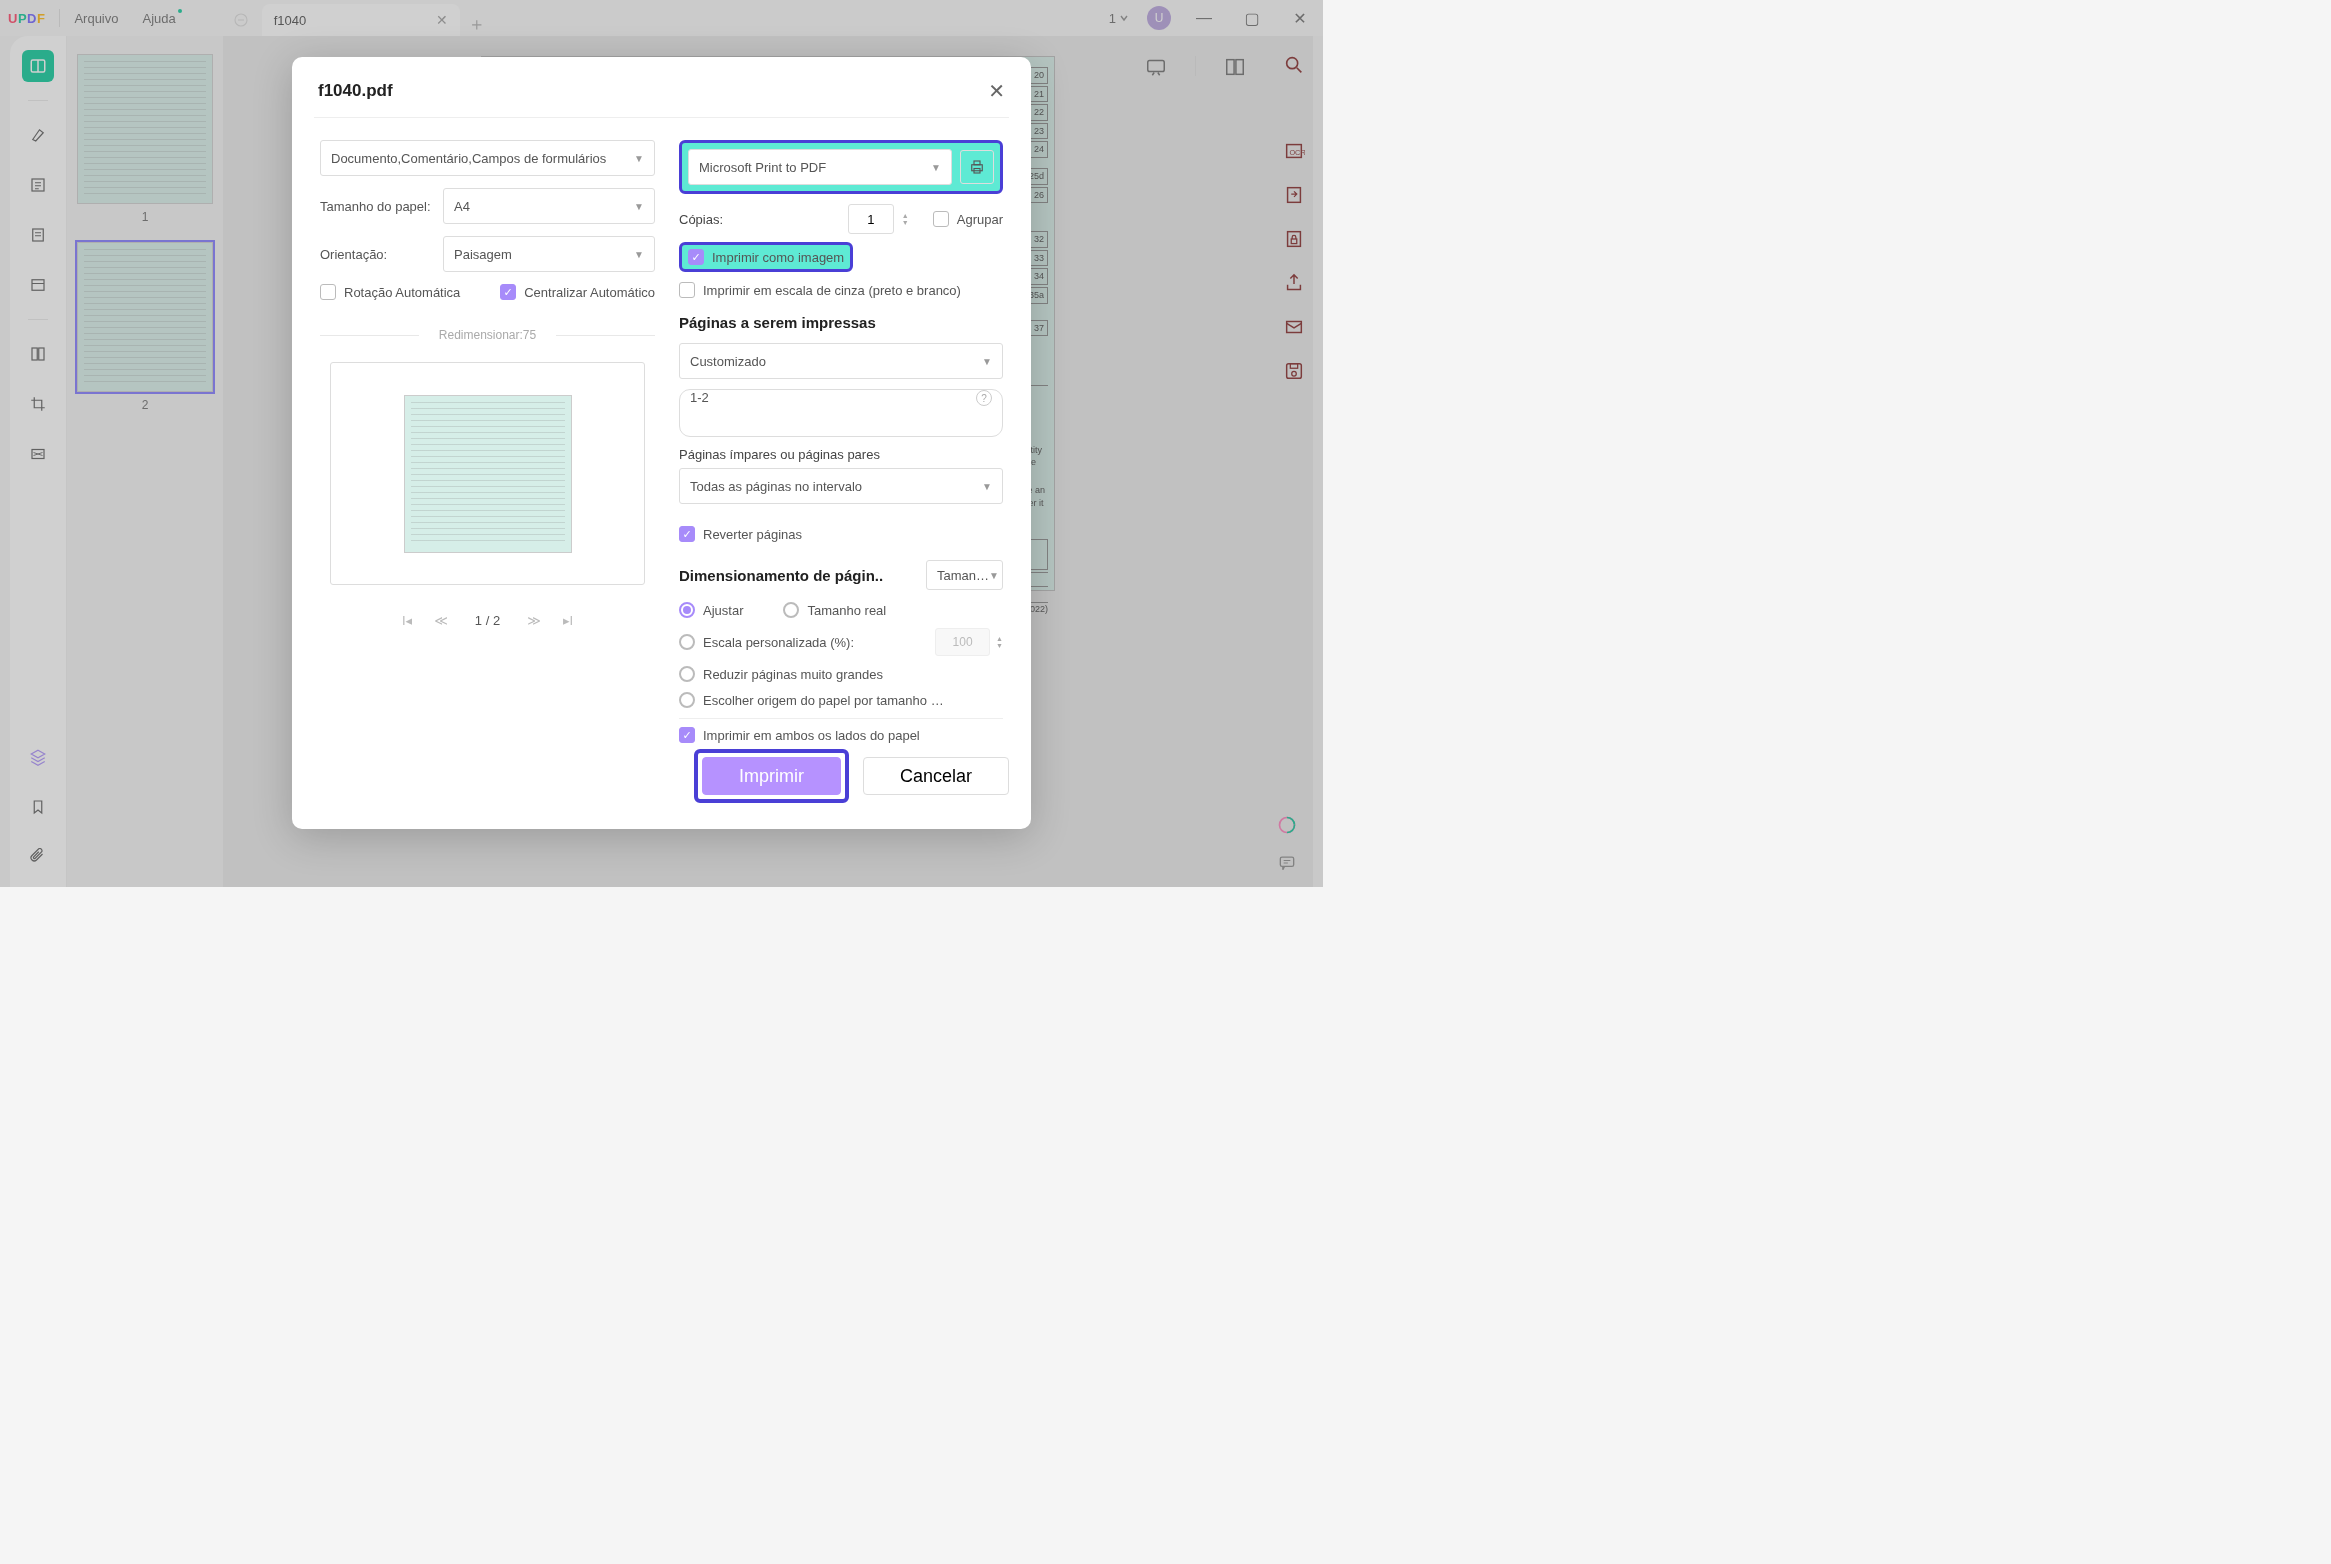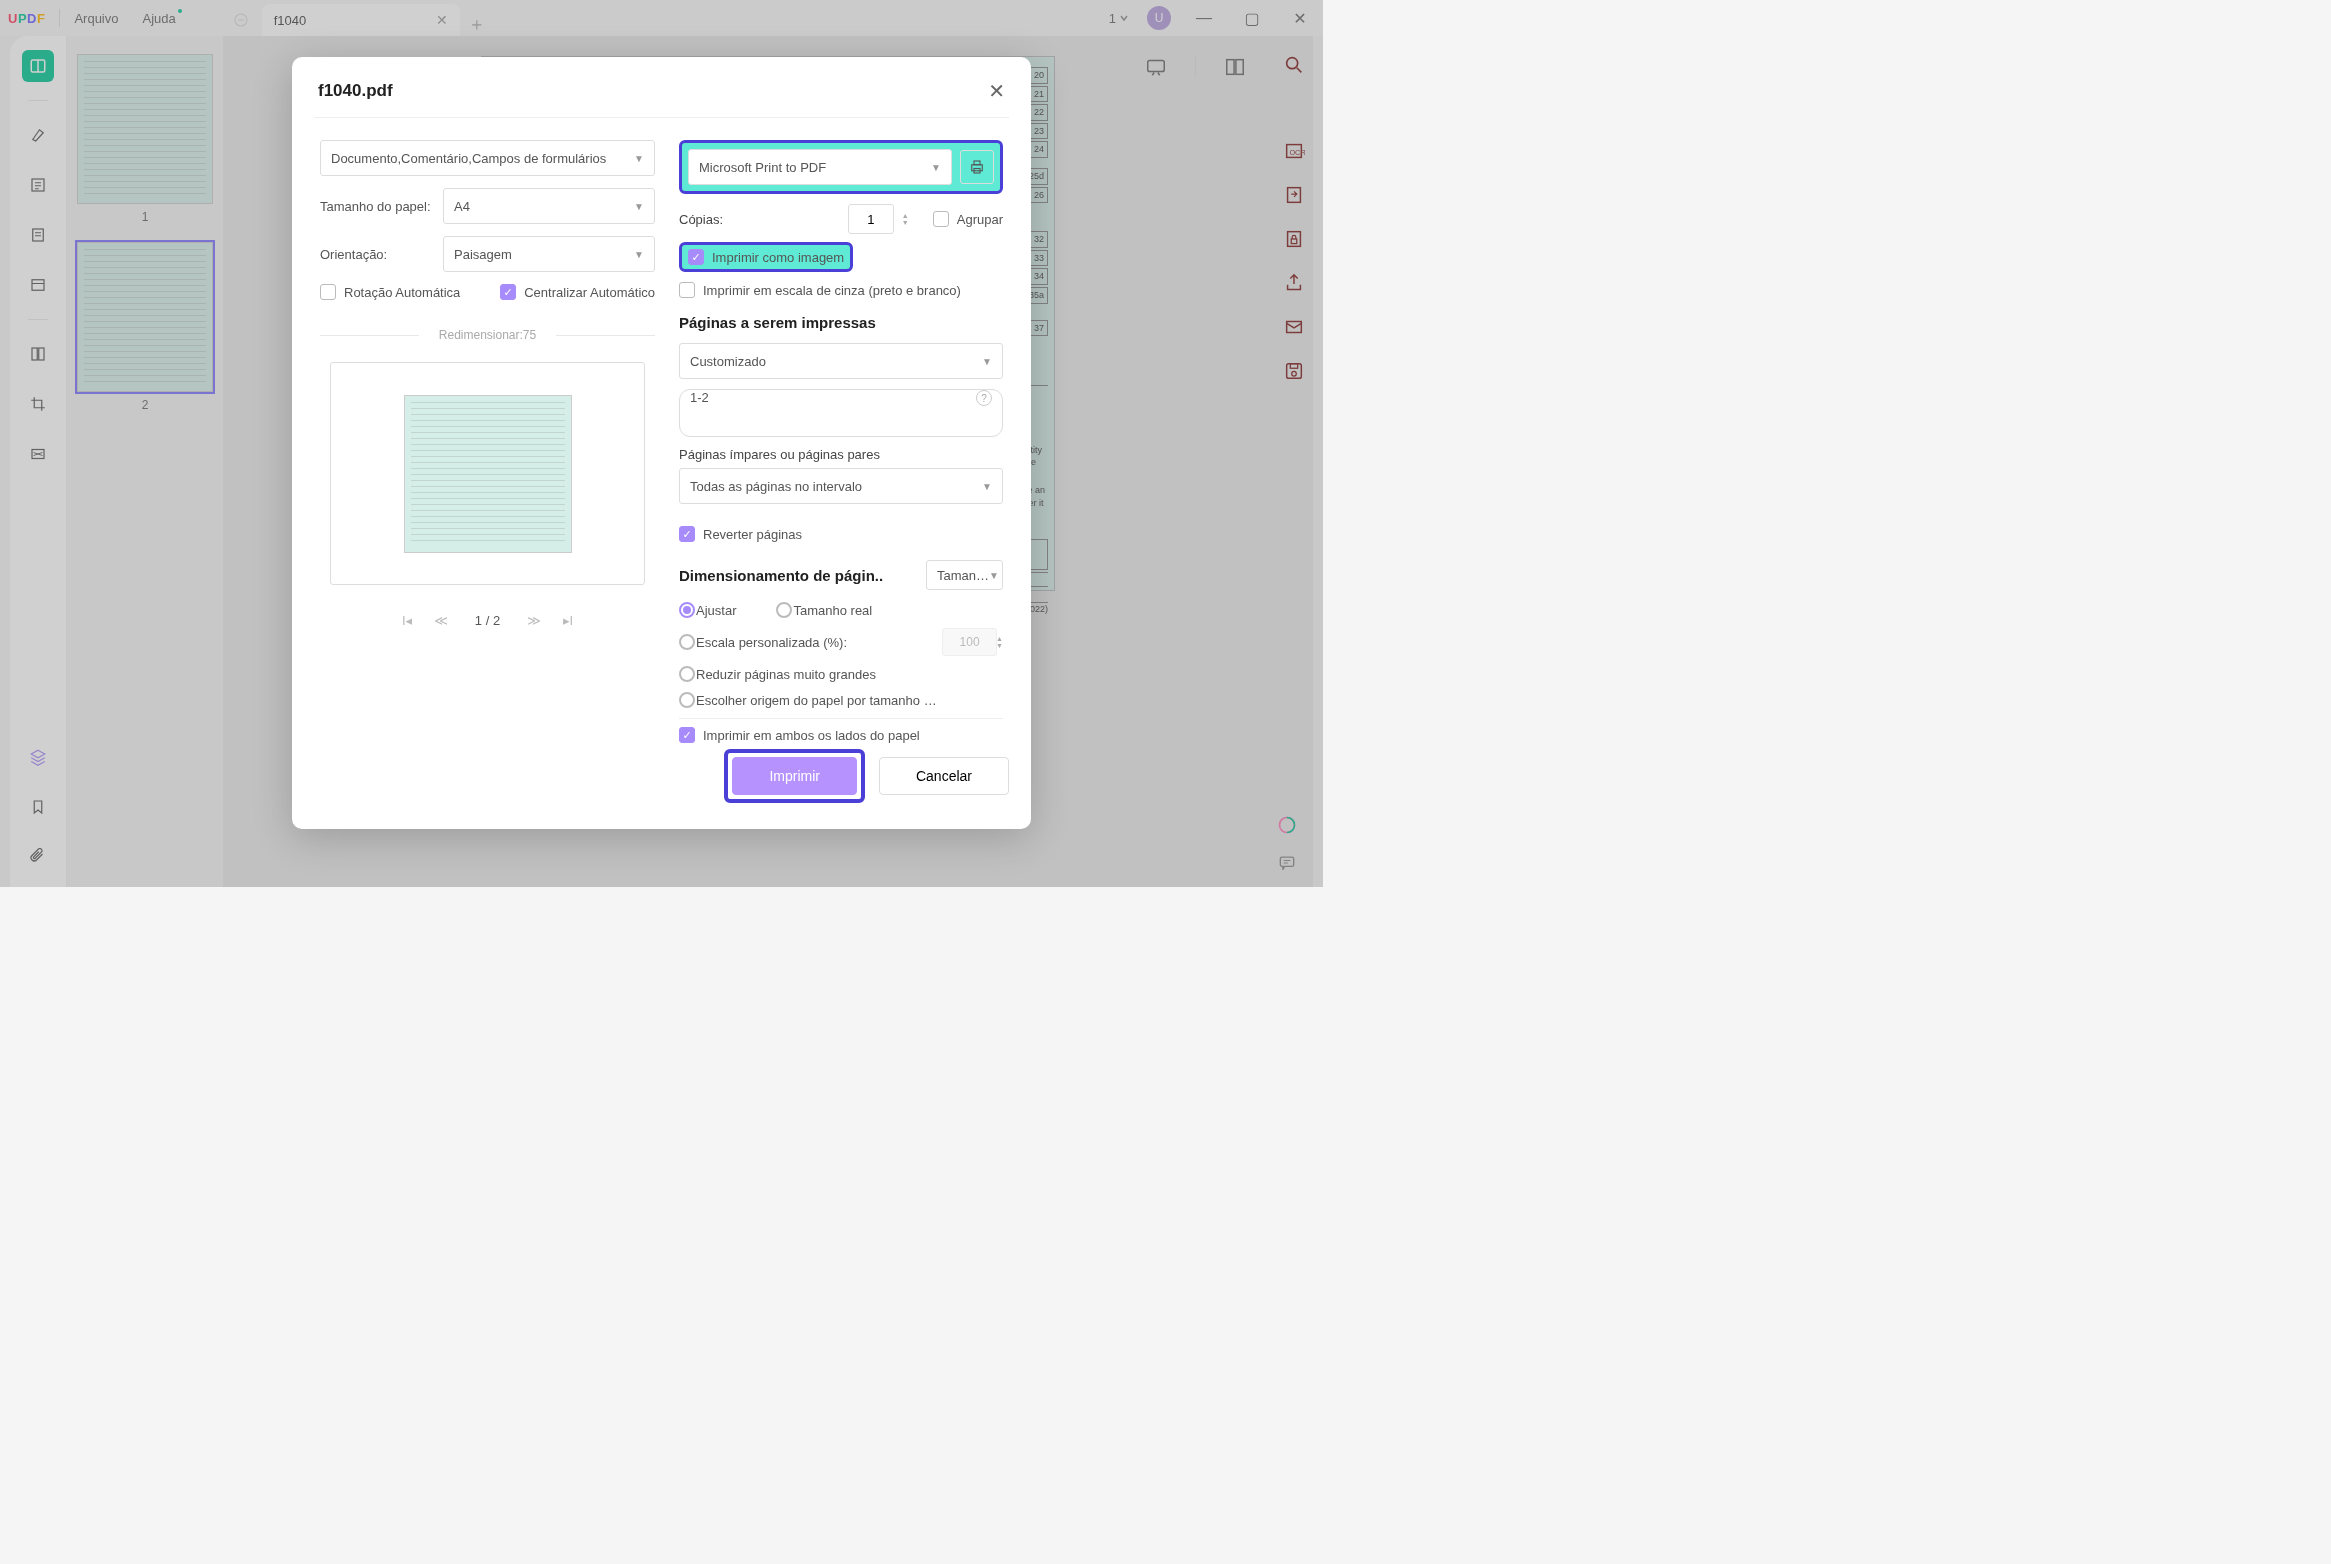--- a/index.html
+++ b/index.html
@@ -83,31 +83,31 @@
 .printer-row { display: flex; gap: 8px; align-items: center; }
 .printer-select { flex: 1; }
 .icon-btn { width: 34px; height: 34px; border: 1px solid #ddd; border-radius: 3px; display: flex; align-items: center; justify-content: center; cursor: pointer; color: #666; }
 .spinner-input { width: 46px; height: 30px; border: 1px solid #ddd; border-radius: 3px; text-align: center; font-size: 13px; }
 .spinner-arrows { display: flex; flex-direction: column; font-size: 7px; color: #aaa; line-height: 7px; margin-left: -2px; }
 
 .section-heading { font-size: 15px; font-weight: 600; color: #222; margin: 16px 0 12px; }
 .input-box { width: 100%; height: 48px; border: 1px solid #ddd; border-radius: 11px; padding: 0 10px; font-size: 13px; color: #555; display: flex; align-items: flex-start; position: relative; }
 .input-box .help { margin-left: auto; width: 16px; height: 16px; border: 1px solid #ccc; border-radius: 50%; display: flex; align-items: center; justify-content: center; font-size: 10px; color: #aaa; }
 
-.radio-row { display: flex; align-items: center; gap: 1px; margin-bottom: 10px; font-size: 13px; color: #555; }
+.radio-row { display: flex; align-items: center; gap: 8px; margin-bottom: 10px; font-size: 13px; color: #555; }
 .radio { width: 16px; height: 16px; border: 2px solid #bbb; border-radius: 50%; display: flex; align-items: center; justify-content: center; cursor: pointer; }
 .radio.selected { border-color: #a78bfa; }
 .radio.selected::after { content: ''; width: 8px; height: 8px; background: #a78bfa; border-radius: 50%; }
 .scale-input { width: 55px; height: 28px; border: 1px solid #eee; border-radius: 3px; background: #f8f8f8; text-align: center; font-size: 12px; color: #bbb; margin-left: auto; }
 
 .scaling-row { display: flex; align-items: center; gap: 10px; }
 .scaling-row .select-box { width: 77px; height: 30px; }
 
 .modal-footer { display: flex; gap: 14px; padding: 0 22px 26px; justify-content: flex-end; align-items: center; }
-.btn { height: 38px; padding: 0 36px; border: 1px solid #ddd; border-radius: 4px; font-size: 14px; cursor: pointer; display: flex; align-items: center; justify-content: center; background: #fff; }
+.btn { height: 38px; padding: 0 36px; border: 1px solid #ddd; border-radius: 4px; font-size: 18px; cursor: pointer; display: flex; align-items: center; justify-content: center; background: #fff; }
 .btn.primary { background: #b692ff; border-color: #b692ff; color: #fff; }
 .footer-highlight { border: 4px solid #4a3fd6; border-radius: 6px; padding: 4px; }
 
 svg { display: block; }
 .mini-text { font-size: 7px; color: #333; line-height: 1.3; }
 </style>
 </head>
 <body>
 
 <div class="titlebar">

